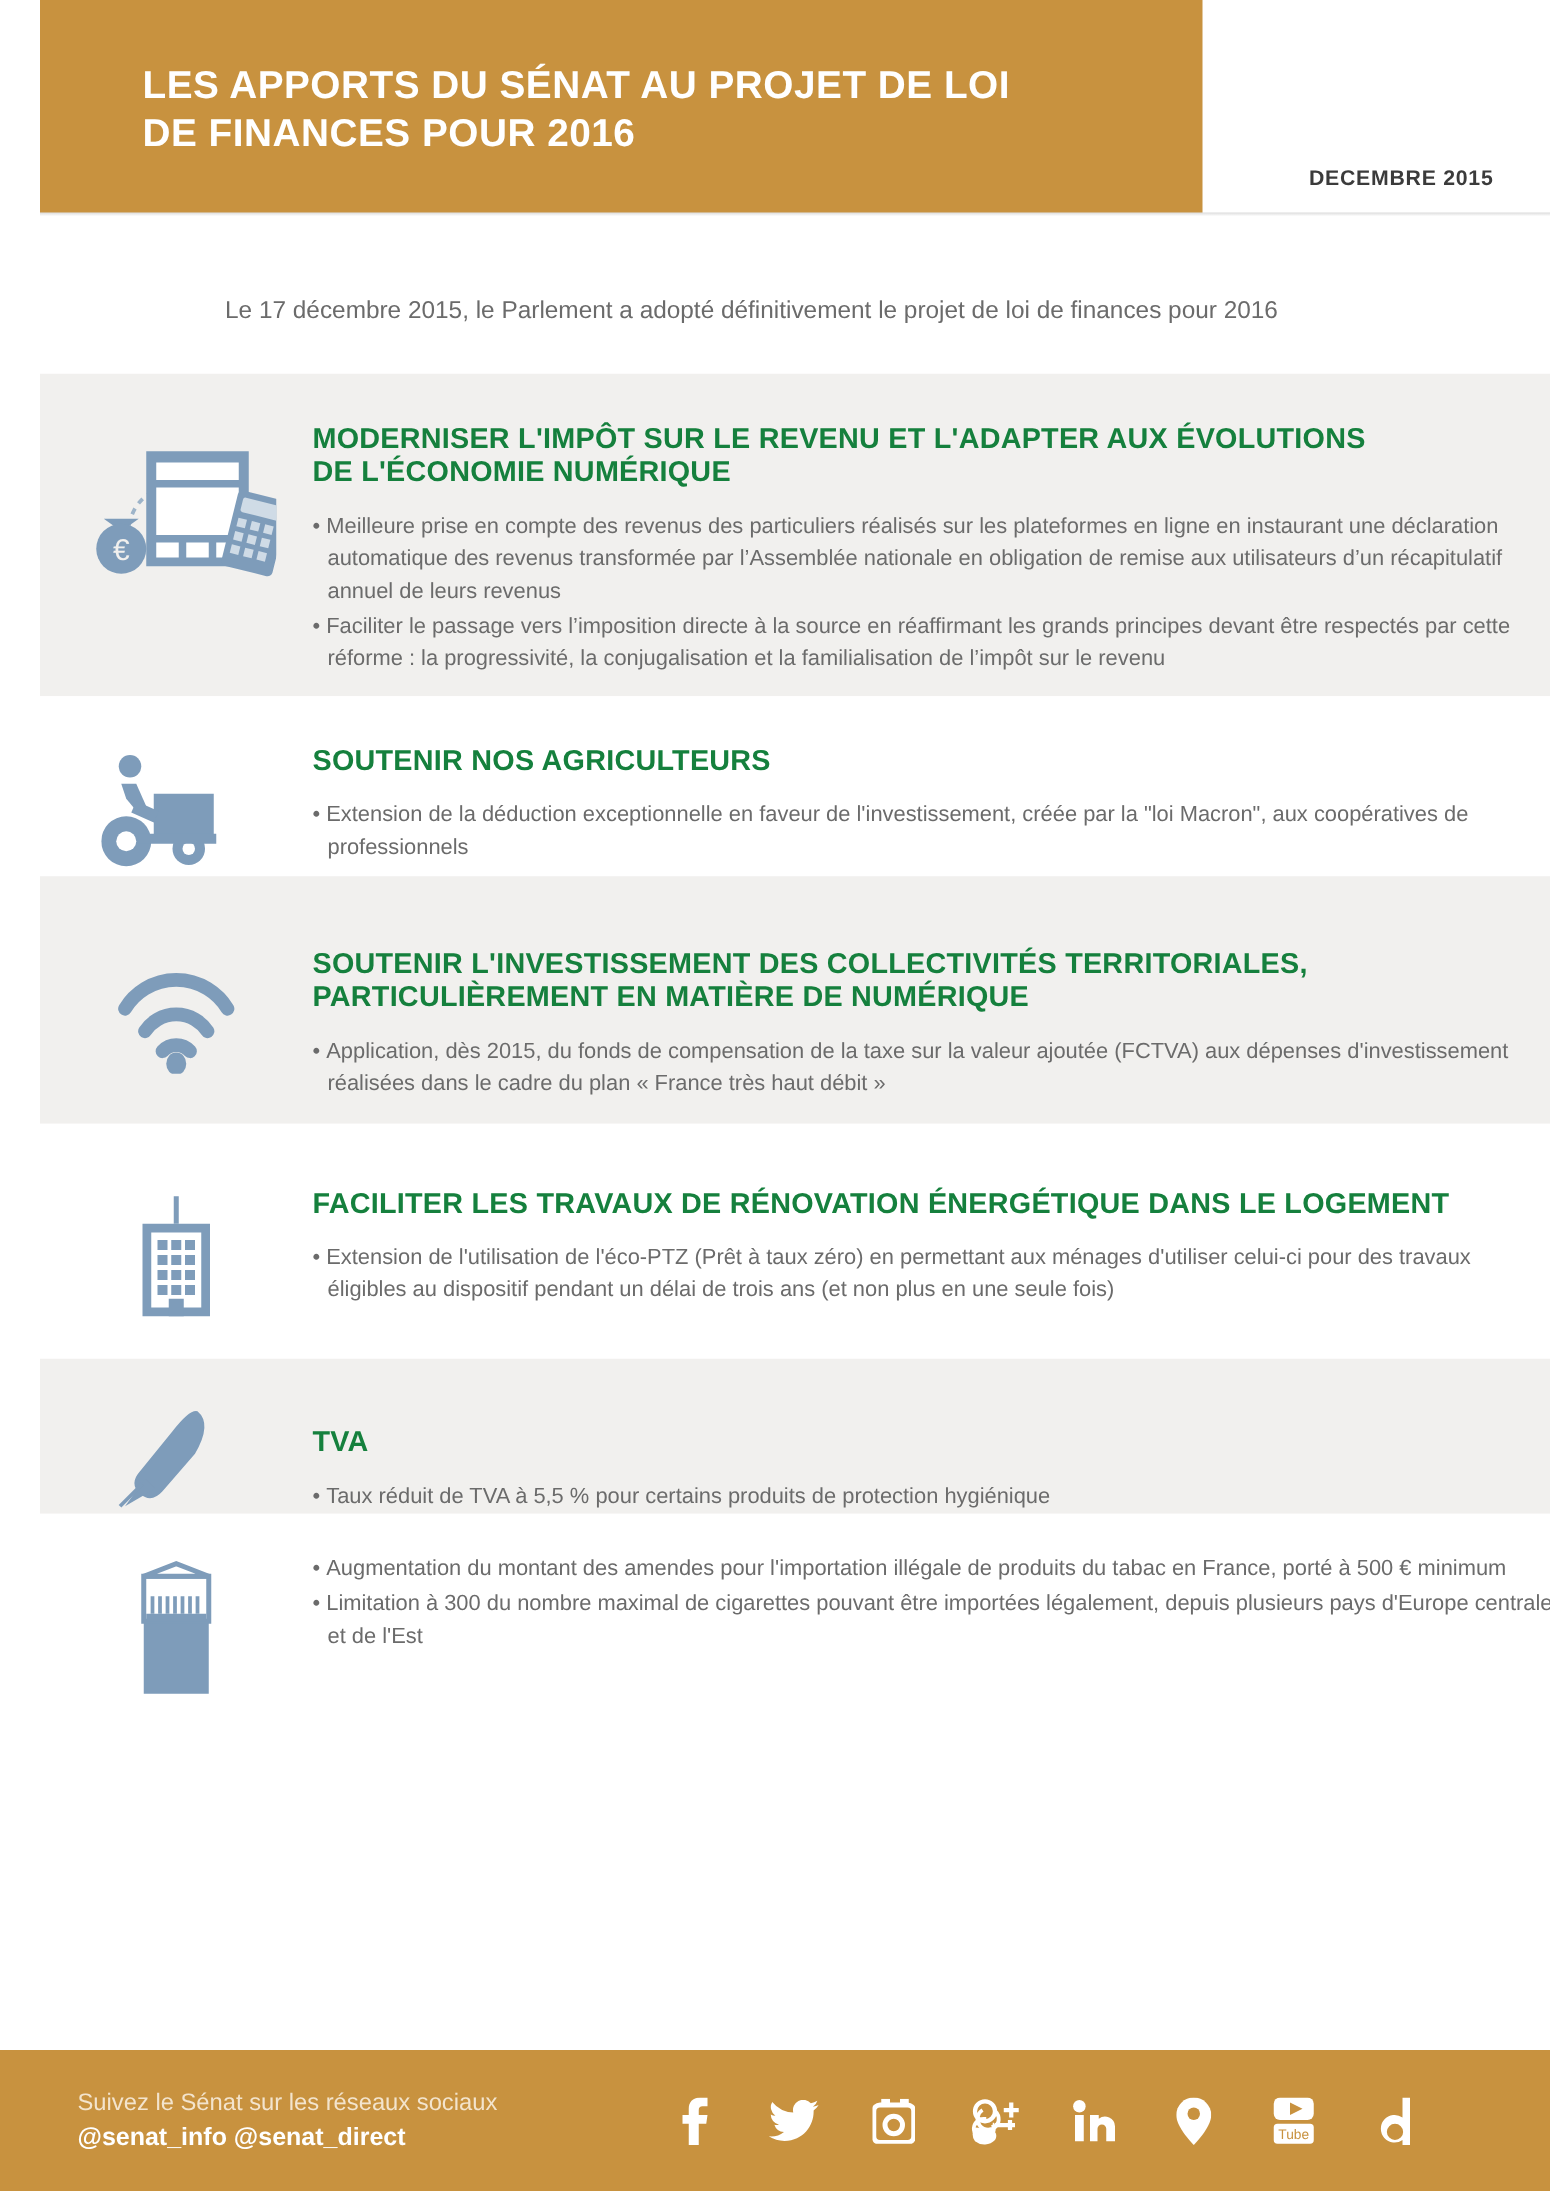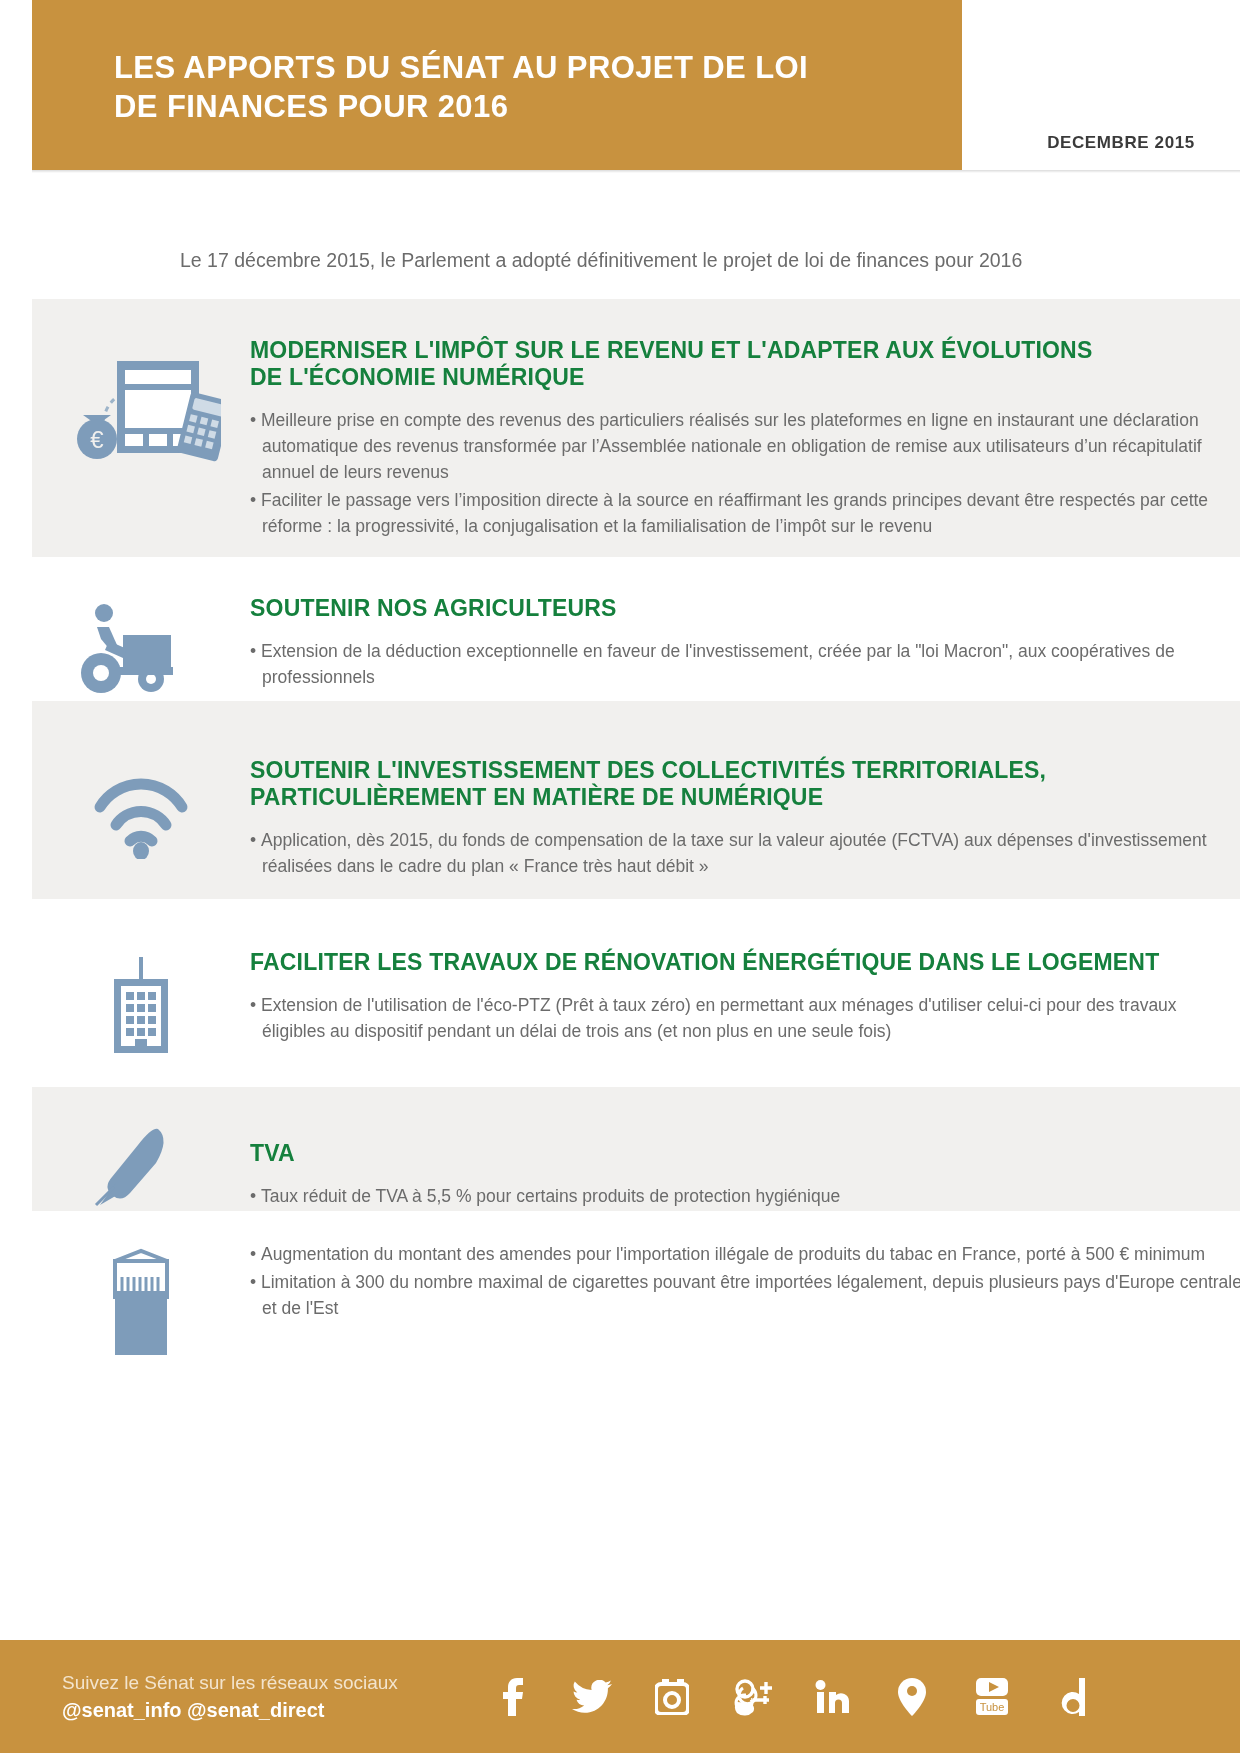--- a/index.html
+++ b/index.html
@@ -44,21 +44,21 @@
   .header-shadow{
     position:absolute;left:0;top:170px;width:1240px;height:3px;
     background:linear-gradient(to bottom,rgba(0,0,0,0.14),rgba(0,0,0,0));
   }
 
   
   .intro{
     height:126px;background:#ffffff;position:relative;
   }
   .intro-text{
-    position:absolute;left:148px;top:76px;
+    position:absolute;left:148px;top:64px;
     font-size:19.5px;color:#6b6b6b;
     font-family:"Liberation Sans", sans-serif;
   }
 
   
   .section{position:relative;width:1240px;display:flex;}
   .section.shade{background:#f1f0ee;}
   .section.plain{background:#ffffff;}
   .sec-icon{
     width:218px;flex:0 0 218px;
@@ -96,21 +96,21 @@
   .s5{height:124px;padding-top:50px;box-sizing:border-box;align-items:flex-end;}
   .s6{height:198px;padding-top:30px;box-sizing:border-box;}
 
   .s1 .sec-icon,.s2 .sec-icon,.s3 .sec-icon,
   .s4 .sec-icon,.s5 .sec-icon,.s6 .sec-icon{align-items:flex-start;}
 
   
   .footer{
     position:absolute;left:0;bottom:0;width:1240px;height:113px;
     background:#c8923f;
-    display:flex;align-items:center;
+    display:flex;align-items:center;gap:43px;
   }
   .footer-text{
     margin-left:62px;width:400px;color:#ffffff;
     font-family:"Liberation Sans", sans-serif;
   }
   .footer-line1{font-size:19px;color:#f3e4cd;line-height:27px;}
   .footer-line2{font-size:20px;font-weight:bold;color:#ffffff;line-height:28px;}
   .social{
     display:flex;align-items:center;gap:36px;margin-left:28px;
   }

